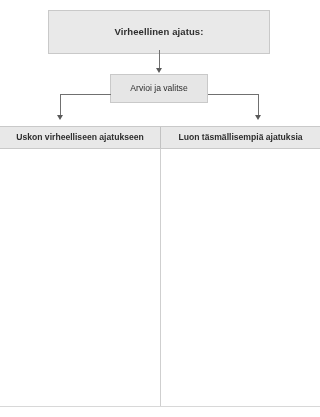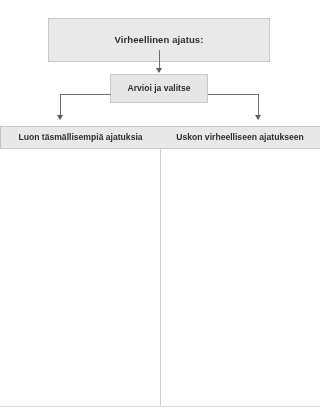--- a/index.html
+++ b/index.html
@@ -18,21 +18,21 @@
 
   #worksheet {
     position: absolute;
     inset: 0;
   }
 
   
   .thought-box {
     position: absolute;
     left: 48px;
-    top: 18px;
+    top: 10px;
     width: 222px;
     height: 44px;
     box-sizing: border-box;
     background: #e9e9e9;
     border: 1px solid #c9c9c9;
     display: flex;
     flex-direction: column;
     align-items: center;
     justify-content: center;
     gap: 3px;
@@ -60,21 +60,21 @@
     height: 29px;
     box-sizing: border-box;
     background: #e6e6e6;
     border: 1px solid #c9c9c9;
     display: flex;
     align-items: center;
     justify-content: center;
   }
   .decision-label {
     font-size: 8.6px;
-    font-weight: bold;
+    font-weight: normal;
     color: #2e2e2e;
     line-height: 1.1;
   }
 
   
   .conn {
     position: absolute;
     background: #707070;
   }
   .conn-v { width: 1px; }
@@ -188,22 +188,22 @@
   <div class="conn conn-h branch-l-h"></div>
   <div class="conn conn-v branch-l-v"></div>
   <div class="arrowhead arrow-left"></div>
 
   <div class="conn conn-h branch-r-h"></div>
   <div class="conn conn-v branch-r-v"></div>
   <div class="arrowhead arrow-right"></div>
 
   <div class="outcome-table">
     <div class="outcome-head">
+      <div class="outcome-head-cell">Uskon virheelliseen ajatukseen</div>
       <div class="outcome-head-cell divider">Luon täsmällisempiä ajatuksia</div>
-      <div class="outcome-head-cell">Uskon virheelliseen ajatukseen</div>
     </div>
     <div class="outcome-body">
       <div class="outcome-body-cell"></div>
       <div class="outcome-body-cell divider"></div>
     </div>
   </div>
 
 </div>
 
 </body></html>

